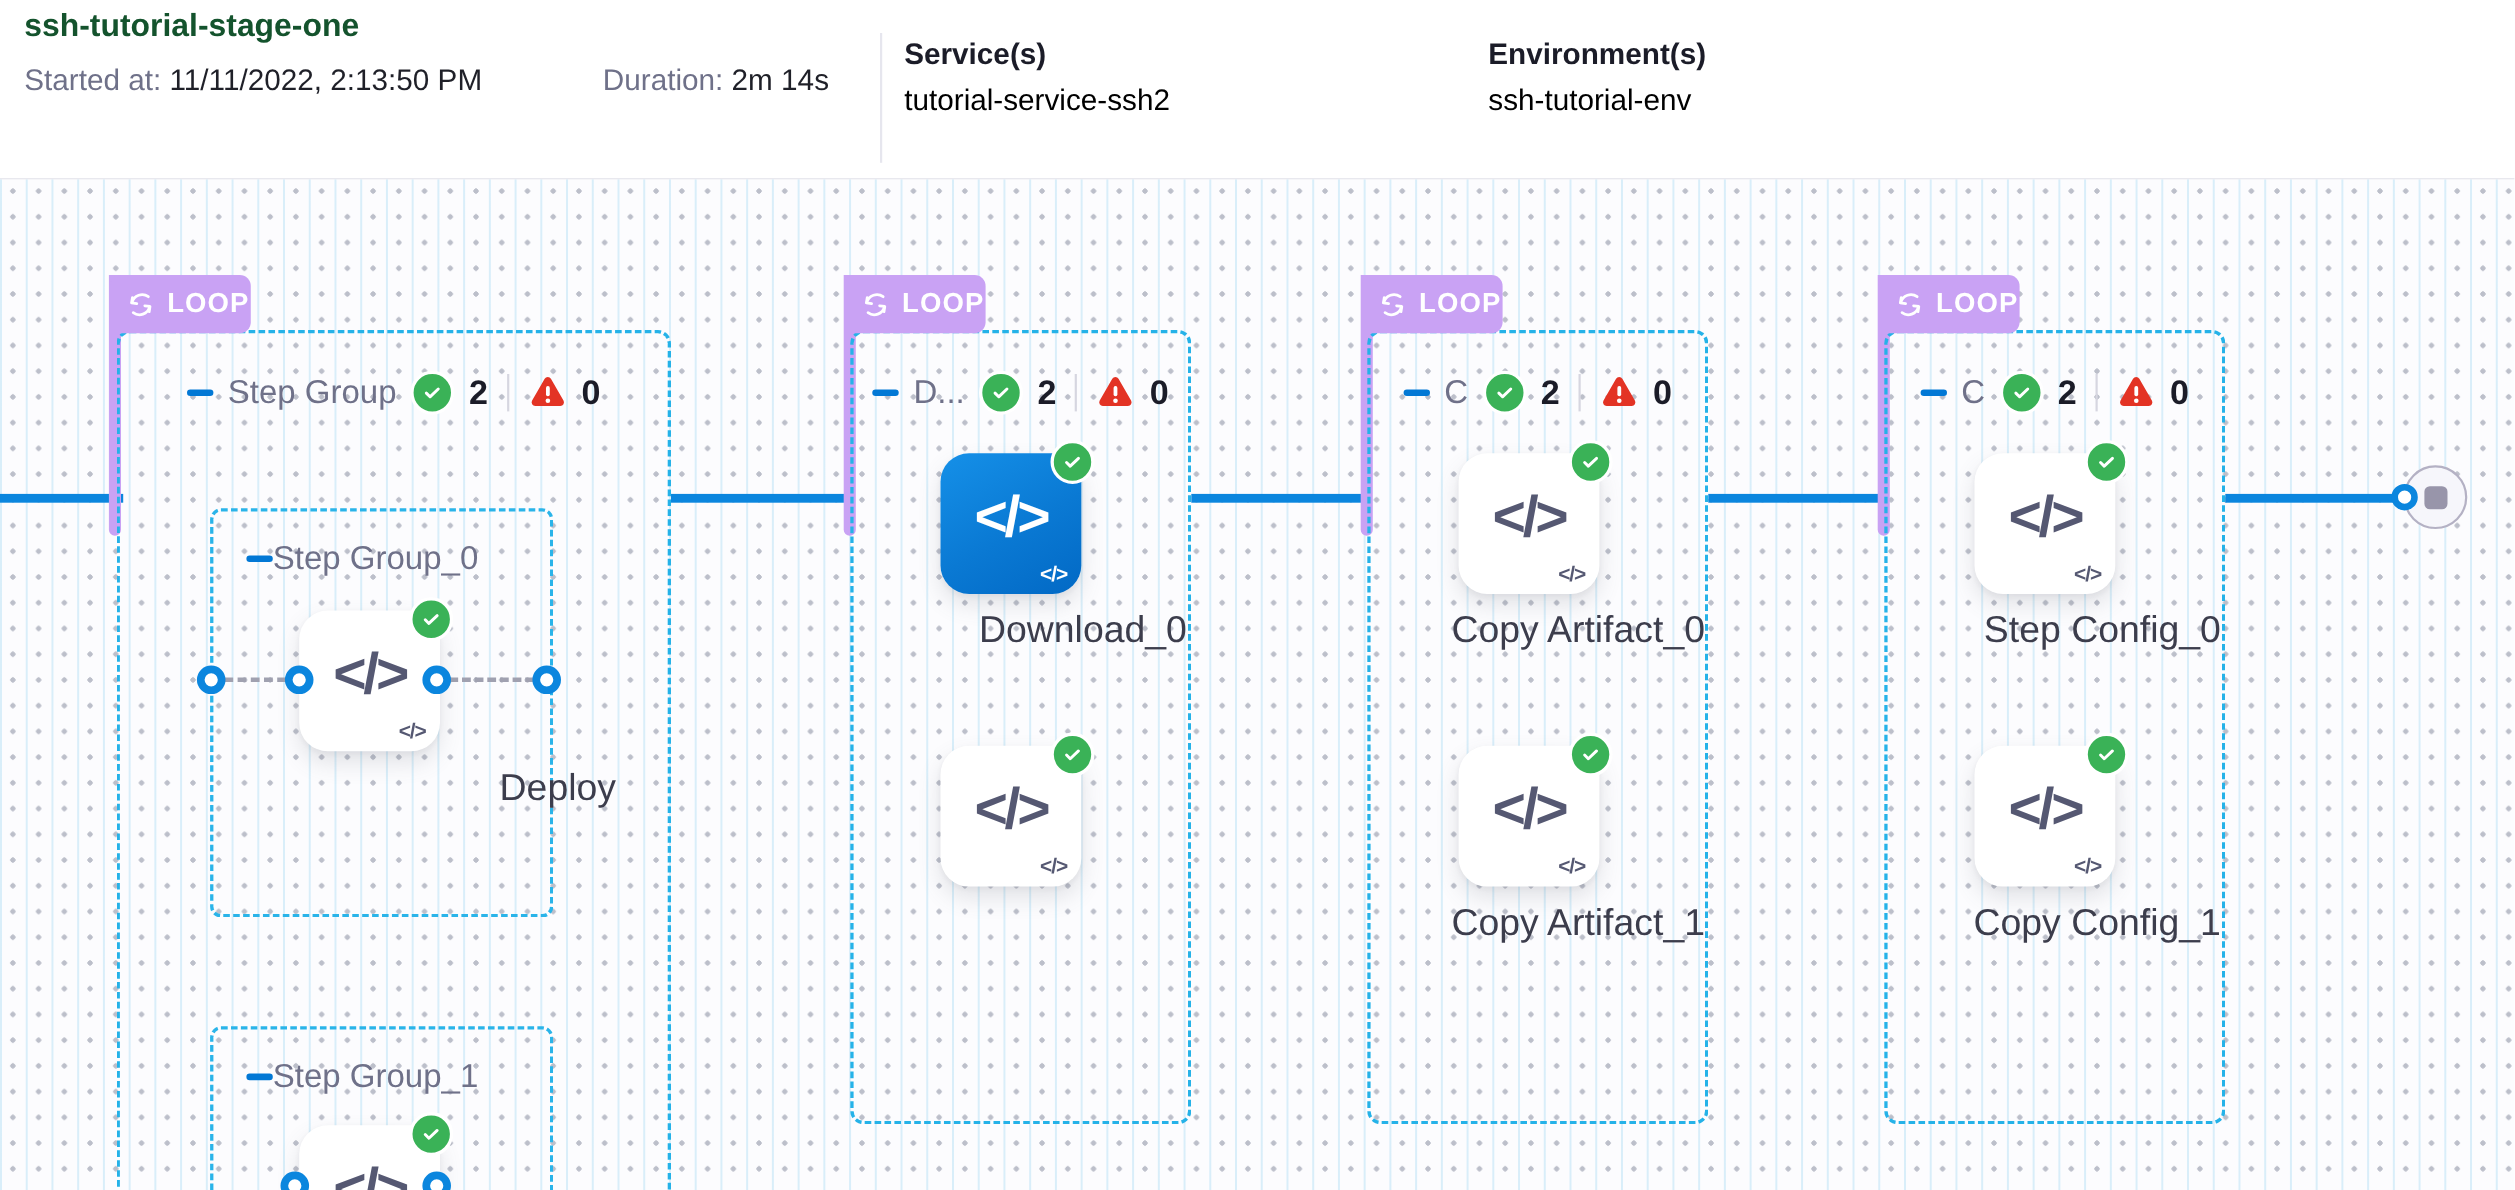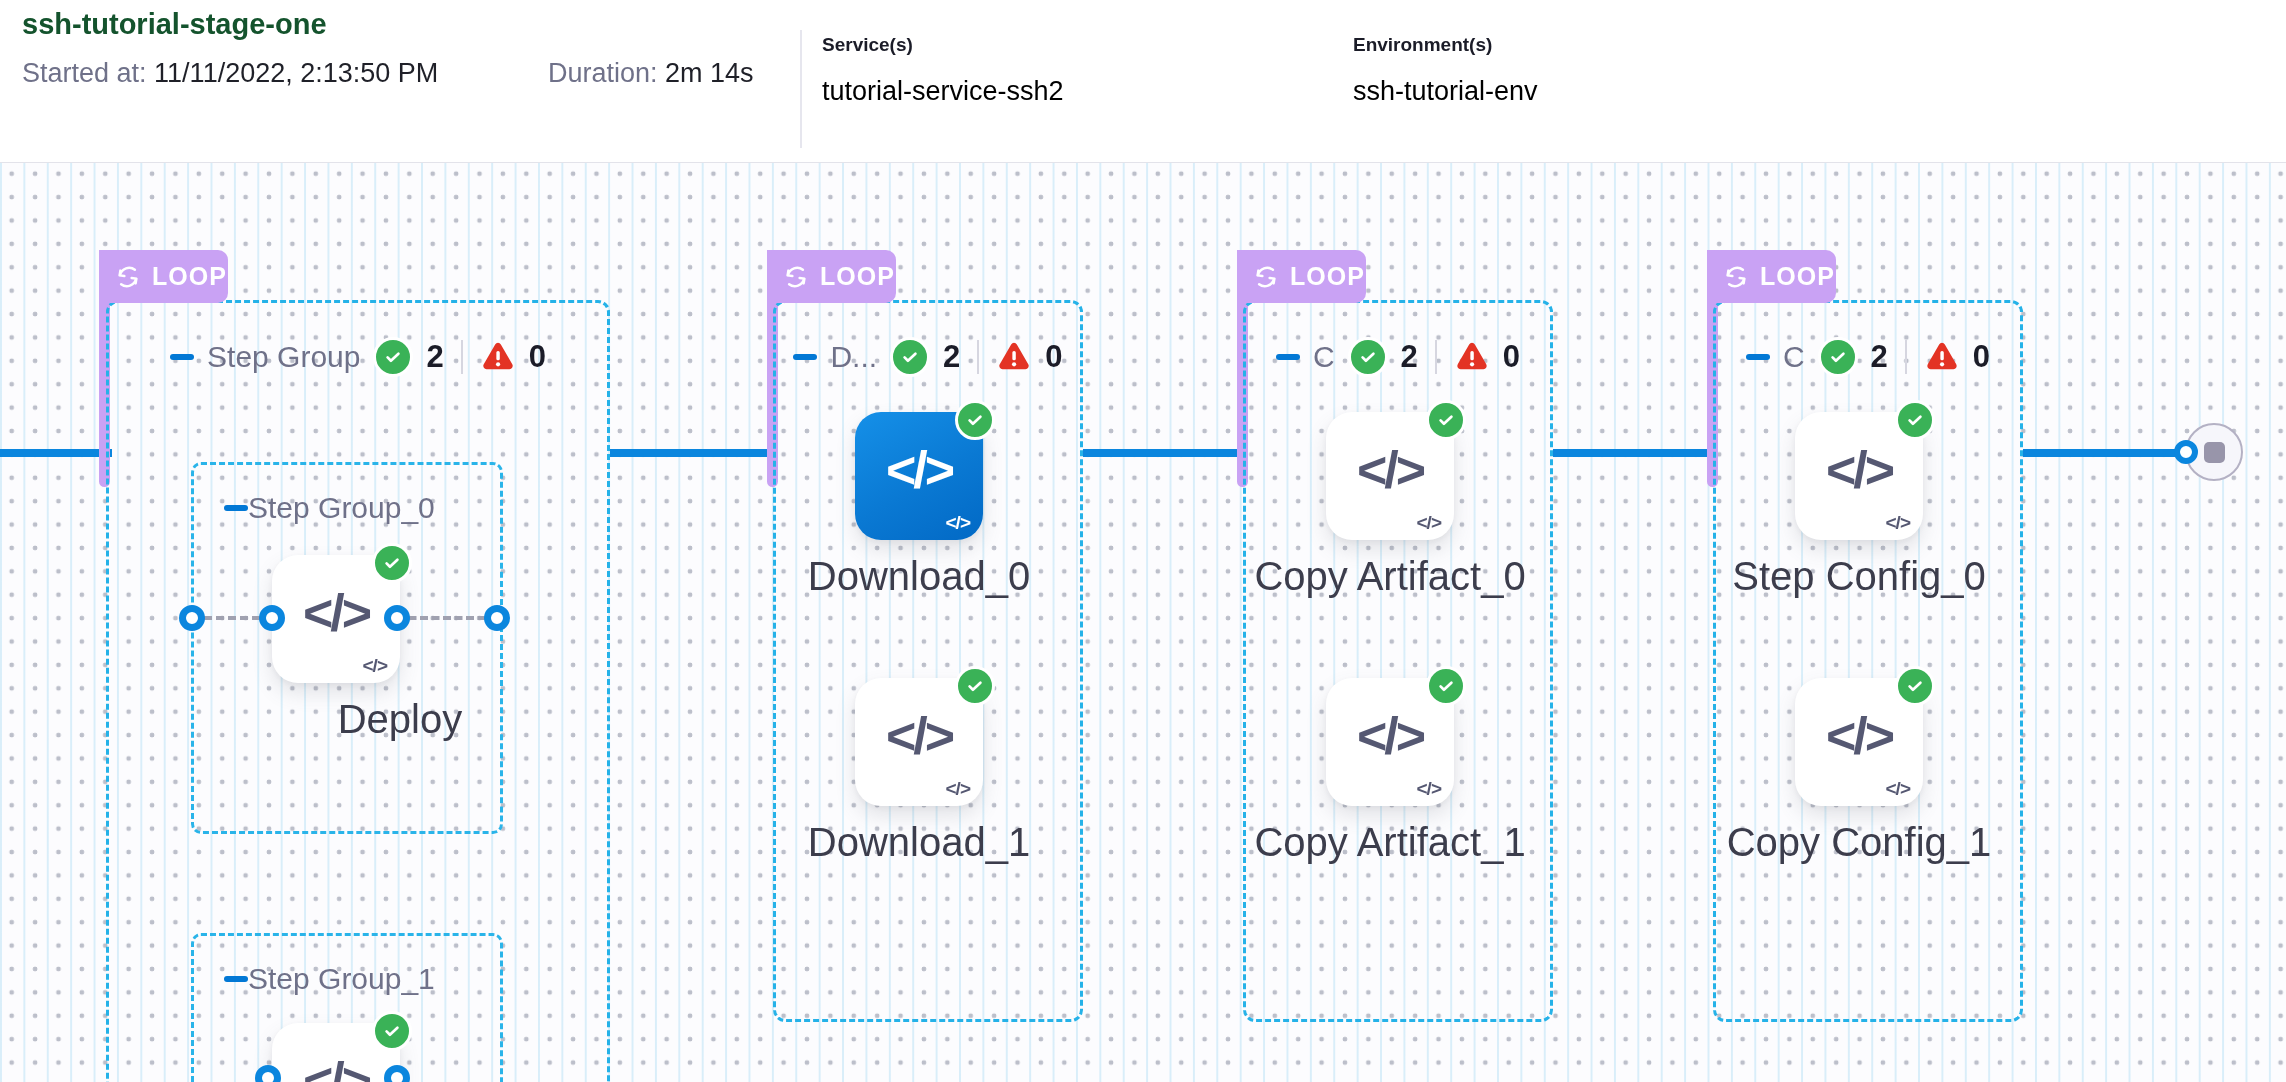--- a/index.html
+++ b/index.html
@@ -7,21 +7,21 @@
     position:relative;width:2286px;height:1082px;overflow:hidden;
     font-family:"Liberation Sans","DejaVu Sans",sans-serif;
     -webkit-font-smoothing:antialiased;
   }
   
   .hdr{position:absolute;left:0;top:0;width:2286px;height:162px;background:#fff;
        border-bottom:1px solid #e3e3ea;z-index:10;}
   .hdr-title{position:absolute;left:22px;top:8px;font-size:29px;font-weight:700;color:#14532d;}
   .hdr-row{position:absolute;top:58px;font-size:27px;color:#1f2028;white-space:nowrap;}
   .lbl{color:#6f7189;}
-  .hdr-col-label{position:absolute;top:34px;font-size:19px;font-weight:700;color:#1b1c28;}
+  .hdr-col-label{position:absolute;top:34px;font-size:27px;font-weight:700;color:#1b1c28;}
   .hdr-col-link{position:absolute;top:76px;font-size:27px;color:#000000;cursor:pointer;text-decoration:none;}
   .vdiv{position:absolute;left:800px;top:30px;width:2px;height:118px;background:#e6e6ee;}
   
   .canvas{position:absolute;left:0;top:162px;width:2286px;height:920px;overflow:hidden;
     background-color:#fcfcfe;
     background-image:
       radial-gradient(circle,#bcbfca 2.2px,rgba(188,191,202,0) 2.6px),
       linear-gradient(to right,rgba(56,173,229,0.18) 1.5px,rgba(56,173,229,0) 1.5px);
     background-size:23.4px 23.4px,23.4px 23.4px;
   }
@@ -45,21 +45,21 @@
            box-sizing:content-box;display:flex;align-items:center;justify-content:center;flex:0 0 auto;}
   .node{position:absolute;width:128px;height:128px;border-radius:26px;background:#fff;z-index:3;
         box-shadow:0 10px 20px rgba(96,97,112,.16),0 2px 5px rgba(40,41,61,.05);cursor:pointer;}
   .node .big{position:absolute;left:0;right:0;top:28px;text-align:center;font-size:52px;
              font-weight:700;color:#555872;letter-spacing:-3px;}
   .node .mini{position:absolute;right:13px;bottom:6px;font-size:19px;font-weight:700;
               color:#555872;letter-spacing:-1px;}
   .node.sel{background:linear-gradient(150deg,#1590e8 0%,#0a79d3 55%,#0269c5 100%);}
   .node.sel .big,.node.sel .mini{color:#fff;}
   .node .okbadge{position:absolute;top:-12px;right:-12px;}
-  .nlabel{position:absolute;width:320px;text-align:center;font-size:40px;color:#3c3d4c;z-index:4;}
+  .nlabel{position:absolute;width:320px;text-align:right;font-size:34px;color:#3c3d4c;z-index:4;}
   .ring{position:absolute;width:26px;height:26px;border-radius:50%;background:#fff;
         border:7px solid #0b86de;box-sizing:border-box;z-index:5;cursor:pointer;}
   .dash{position:absolute;height:0;border-top:4px dashed #a0a1b0;z-index:2;}
   .endnode{position:absolute;left:2185px;top:261px;width:58px;height:58px;border-radius:50%;
            background:#f6f6fb;border:2px solid #b4b1c4;box-sizing:border-box;z-index:4;
            display:flex;align-items:center;justify-content:center;cursor:pointer;}
   .endnode .sq{width:21px;height:21px;border-radius:5px;background:#9895aa;}
   .ring.endring{width:24px;height:24px;border-width:6px;left:2174px;top:278px;}
 </style>
 </head>
@@ -257,21 +257,20 @@
 
     <div class="node" style="left:855px;top:516px;">
       <span class="okbadge">
           <svg viewBox="0 0 24 24" width="20" height="20">
             <path d="M5.5 12.5l4 4L18.5 8" stroke="#fff" stroke-width="3.2" fill="none" stroke-linecap="round" stroke-linejoin="round"></path>
           </svg>
         </span>
       <span class="big">&lt;/&gt;</span>
       <span class="mini">&lt;/&gt;</span>
     </div>
-    <div class="nlabel" style="left:759px;top:658px;">Download_1</div>
 
     <div class="node" style="left:1326px;top:250px;">
       <span class="okbadge">
           <svg viewBox="0 0 24 24" width="20" height="20">
             <path d="M5.5 12.5l4 4L18.5 8" stroke="#fff" stroke-width="3.2" fill="none" stroke-linecap="round" stroke-linejoin="round"></path>
           </svg>
         </span>
       <span class="big">&lt;/&gt;</span>
       <span class="mini">&lt;/&gt;</span>
     </div>

